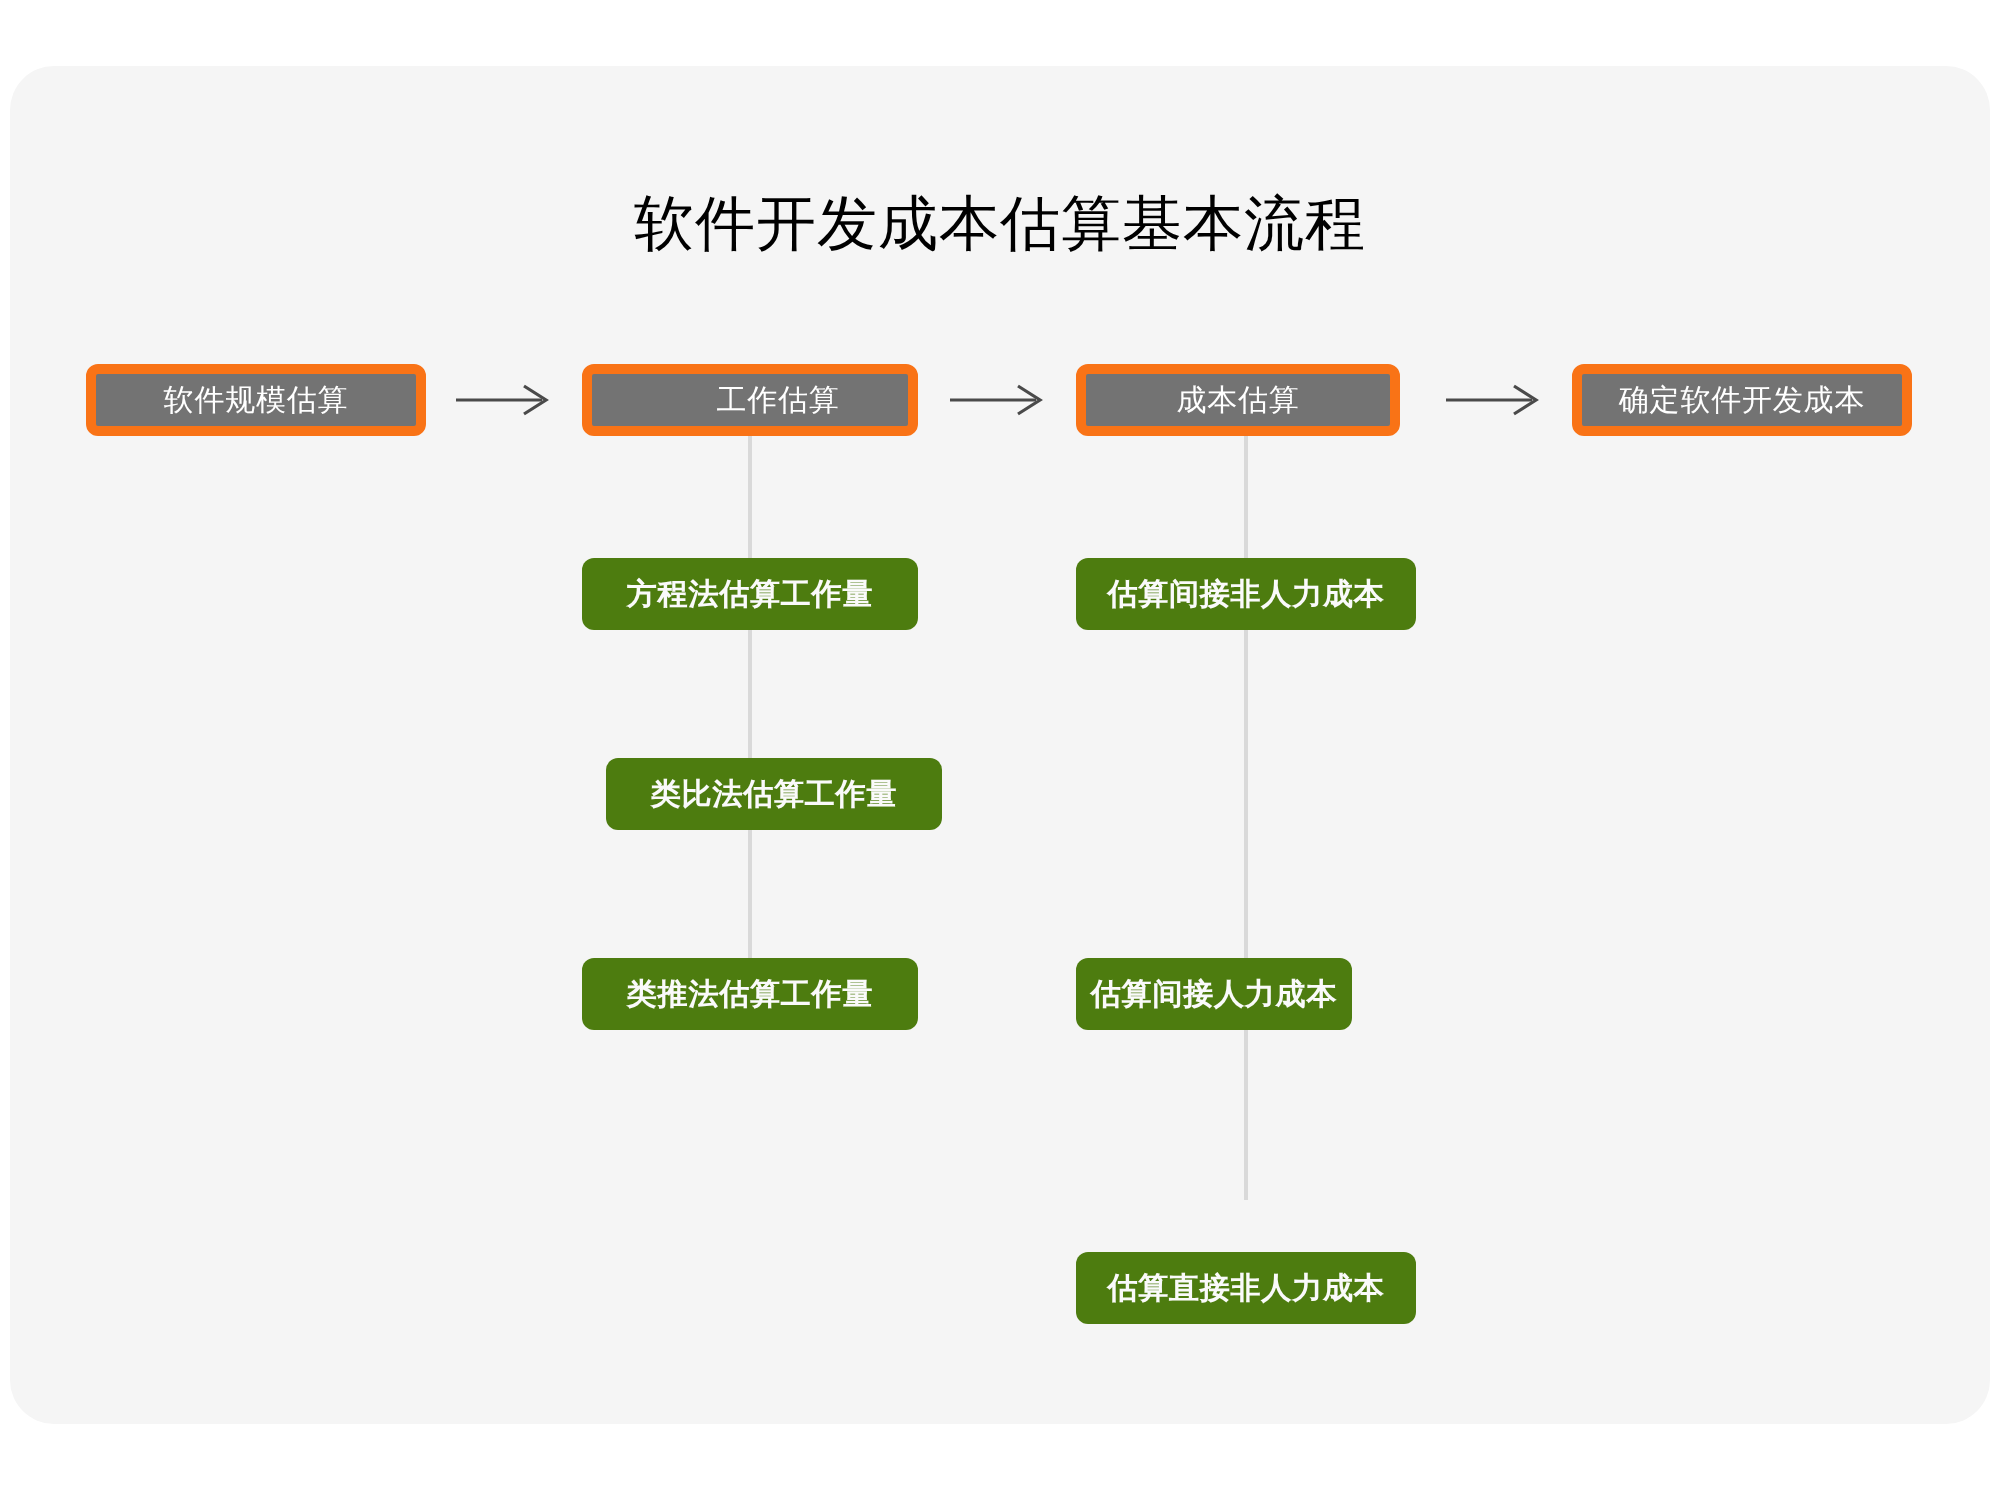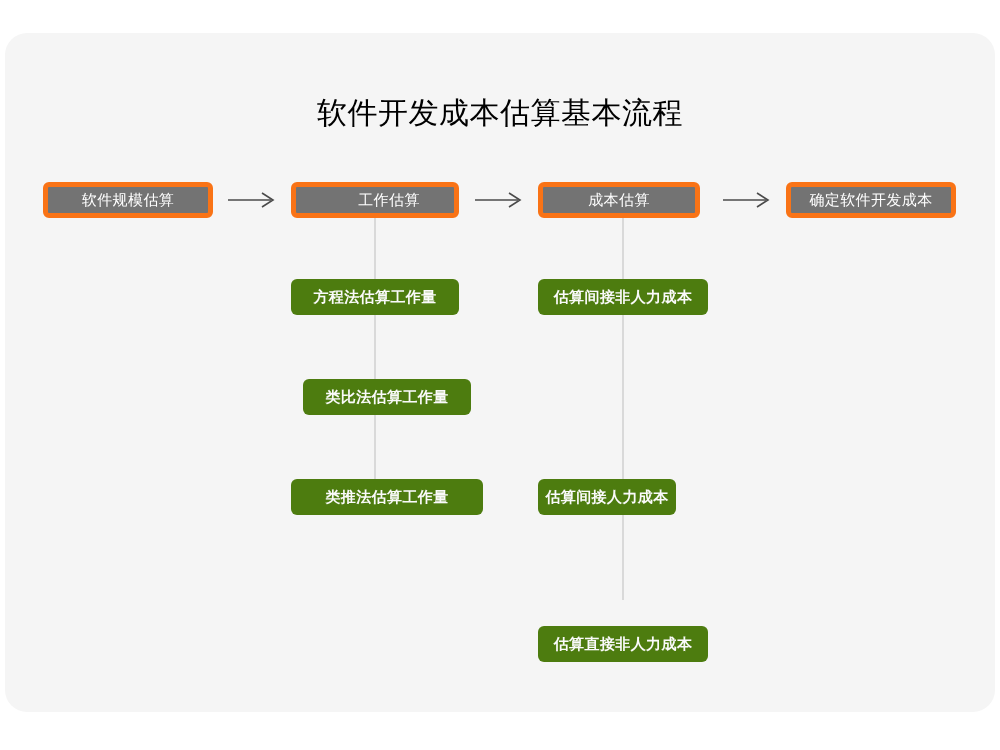--- a/index.html
+++ b/index.html
@@ -128,21 +128,21 @@
     <svg width="52" height="20" viewBox="0 0 52 20">
       <line x1="2" y1="10" x2="45" y2="10" stroke="#4a4a4a" stroke-width="1.6"></line>
       <polyline points="36,3 47,10 36,17" fill="none" stroke="#4a4a4a" stroke-width="1.6"></polyline>
     </svg>
   </div>
 
   <div class="node secondary" style="left:291px; top:279px; width:168px;">方程法估算工作量</div>
 
   <div class="node secondary" style="left:303px; top:379px; width:168px;">类比法估算工作量</div>
 
-  <div class="node secondary" style="left:291px; top:479px; width:192px;">类推法估算工作量</div>
+  <div class="node secondary" style="left:291px; top:479px; width:168px;">类推法估算工作量</div>
 
   <div class="node secondary" style="left:538px; top:279px; width:170px;">估算间接非人力成本</div>
 
 
   <div class="node secondary" style="left:538px; top:479px; width:138px;">估算间接人力成本</div>
 
   <div class="node secondary" style="left:538px; top:581px; width:170px;margin-top:45px;">估算直接非人力成本</div>
 
 </div>
 

